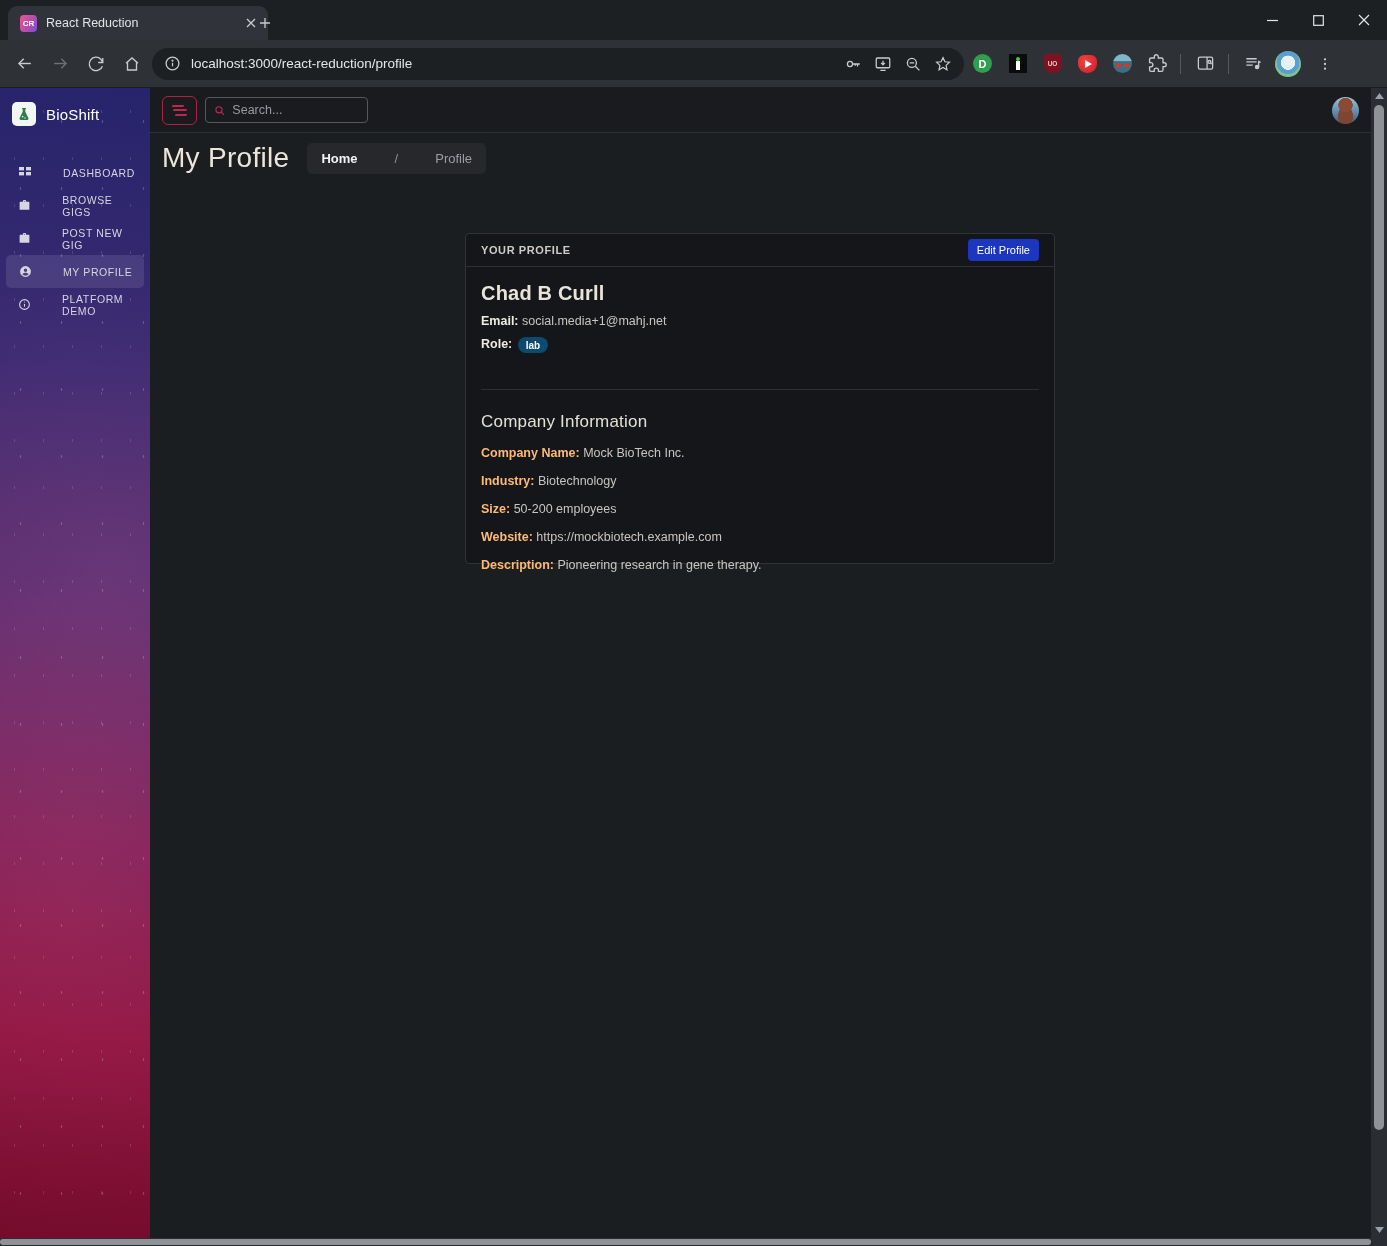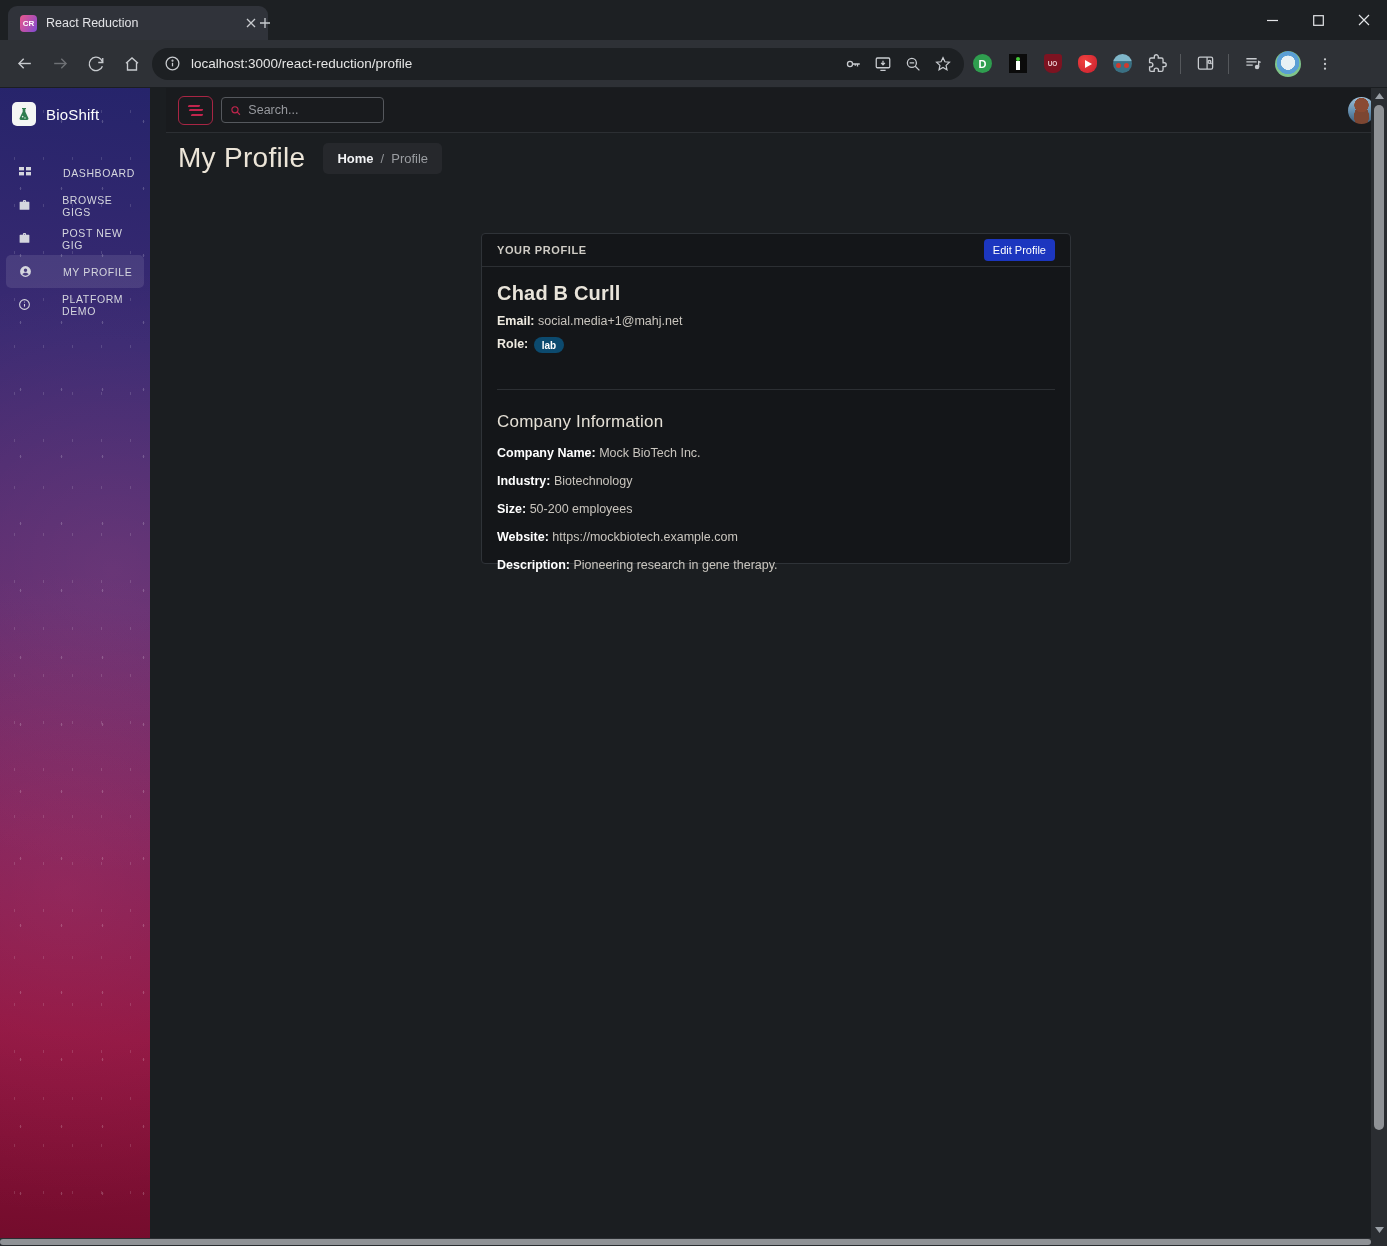--- a/index.html
+++ b/index.html
@@ -58,21 +58,21 @@
     background-size: 41px 67px, 29px 47px, auto, auto, auto; }
   .brand-row { display:flex; align-items:center; padding:14px 10px 10px 12px; }
   .brand-logo { width:24px; height:24px; background:#f4f6f4; border-radius:5px; display:flex; align-items:center; justify-content:center; }
   .brand-name { color:#fff; font-size:15px; font-weight:500; margin-left:10px; letter-spacing:0.2px; }
   .nav { margin-top:20px; }
   .nav-item { display:flex; align-items:center; height:33px; padding:0 10px 0 18px; color:#d5d6de;
               font-size:10.5px; font-weight:500; letter-spacing:0.6px; cursor:pointer;gap:19px; }
   .nav-item .ni-icon { width:14px; height:14px; margin-right:12px; display:flex; align-items:center; justify-content:center; }
   .nav-item.active { background:rgba(255,255,255,0.10); border-radius:5px; margin:0 6px; padding:0 4px 0 12px; }
 
-  .main { position:absolute; left:166px; top:0; width:1221px; height:1150px; }
+  .main { position:absolute; left:150px; top:0; width:1221px; height:1150px; }
   .topbar { position:absolute; left:0; top:0; width:1221px; height:45px; background:#191b1e; border-bottom:1px solid #2c2f33;
             display:flex; align-items:center; padding:0 12px; }
   .hamburger-btn { width:35px; height:29px; border:1px solid #a82544; border-radius:6px; display:flex; flex-direction:column;
                    align-items:center; justify-content:center; gap:2.5px; background:transparent; cursor:pointer; }
   .hamburger-btn .bar { height:2px; background:#c2254d; border-radius:1px; transform:skewX(-25deg); }
   .hamburger-btn .b1 { width:12px; margin-right:3px; } .hamburger-btn .b2 { width:14px; } .hamburger-btn .b3 { width:12px; margin-left:3px; }
   .search-box { margin-left:8px; width:163px; height:26px; border:1px solid #55585d; border-radius:4px; background:transparent;
                 display:flex; align-items:center; padding:0 8px; }
   .search-box input { background:transparent; border:none; outline:none; color:#cfd0d4; font-size:12.5px; width:100%;
                       margin-left:7px; font-family:"Liberation Sans", sans-serif; }
@@ -80,41 +80,41 @@
   .topbar-avatar { margin-left:auto; width:27px; height:27px; border-radius:50%; overflow:hidden;
       background: radial-gradient(circle at 50% 30%, #8a4a33 0 30%, transparent 32%),
                   radial-gradient(ellipse at 50% 72%, #7c4632 0 38%, transparent 40%),
                   radial-gradient(circle at 50% 55%, #c8a58e 0 22%, transparent 24%),
                   linear-gradient(180deg,#9fc0d8 0%, #5d87a8 60%, #3c5a75 100%); }
 
   .content { position:absolute; left:0; top:46px; width:1221px; height:1104px; }
   .page-head { display:flex; align-items:center; padding:8px 0 0 12px; }
   .page-title { color:#ece5d8; font-size:28px; font-weight:400; letter-spacing:0.3px; }
   .breadcrumb { margin-left:18px; background:#26282c; border-radius:5px; height:31px; display:flex; align-items:center;
-                padding:0 14px; font-size:13px; }
+                padding:0 14px; font-size:13px;gap:30px; }
   .breadcrumb .bc-home { color:#f2f3f5; font-weight:600; }
   .breadcrumb .bc-sep { color:#8f9296; margin:0 7px; }
   .breadcrumb .bc-cur { color:#9a9da1; }
 
   .card { position:absolute; left:315px; top:99px; width:590px; height:331px; background:#141619;
           border:1px solid #2f3338; border-radius:4px; }
   .card-header { height:33px; border-bottom:1px solid #2c2f33; display:flex; align-items:center; padding:0 15px; }
   .card-header-title { color:#cfccc5; font-size:11px; font-weight:600; letter-spacing:0.6px; }
   .edit-btn { margin-left:auto; background:#1c36bf; color:#fff; border:none; border-radius:4px; font-size:11px;
               padding:5px 9px; cursor:pointer; font-family:"Liberation Sans", sans-serif; }
   .card-body { padding:15px 15px 0 15px; }
   .profile-name { color:#e9e4da; font-size:20px; font-weight:700; letter-spacing:0.2px; }
   .kv-line { margin-top:9px; font-size:12.5px; color:#c9c5be; }
   .kv-line b { color:#efebe1; font-weight:700; }
   .role-badge { display:inline-block; background:#0c4a6e; color:#fff; font-size:10px; font-weight:700;
                 border-radius:9px; padding:2.5px 8px; vertical-align:middle; margin-left:2px; }
   .divider { border-top:1px solid #2c2f33; margin:36px 0 0 0; }
   .company-heading { color:#e5e0d6; font-size:17px; font-weight:400; margin-top:22px; letter-spacing:0.2px; }
   .field-line { margin-top:14px; font-size:12.5px; color:#c9c5be; }
-  .field-line b { color:#ffffff; font-weight:700; }
+  .field-line b { color:#fdba74; font-weight:700; }
 
   
   .v-scroll { position:absolute; left:1371px; top:88px; width:16px; height:1150px; background:#2a2d31; }
   .v-thumb { position:absolute; left:3px; top:17px; width:10px; height:1025px; background:#8f9296; border-radius:6px; }
   .scroll-arrow { position:absolute; left:0; width:16px; height:16px; display:flex; align-items:center; justify-content:center; }
   .h-scroll { position:absolute; left:0; top:1238px; width:1387px; height:8px; background:#2a2d31; }
   .h-thumb { position:absolute; left:0; top:1px; width:1371px; height:6px; background:#8f9296; border-radius:3px; }
 
   svg { display:block; }
 </style>

